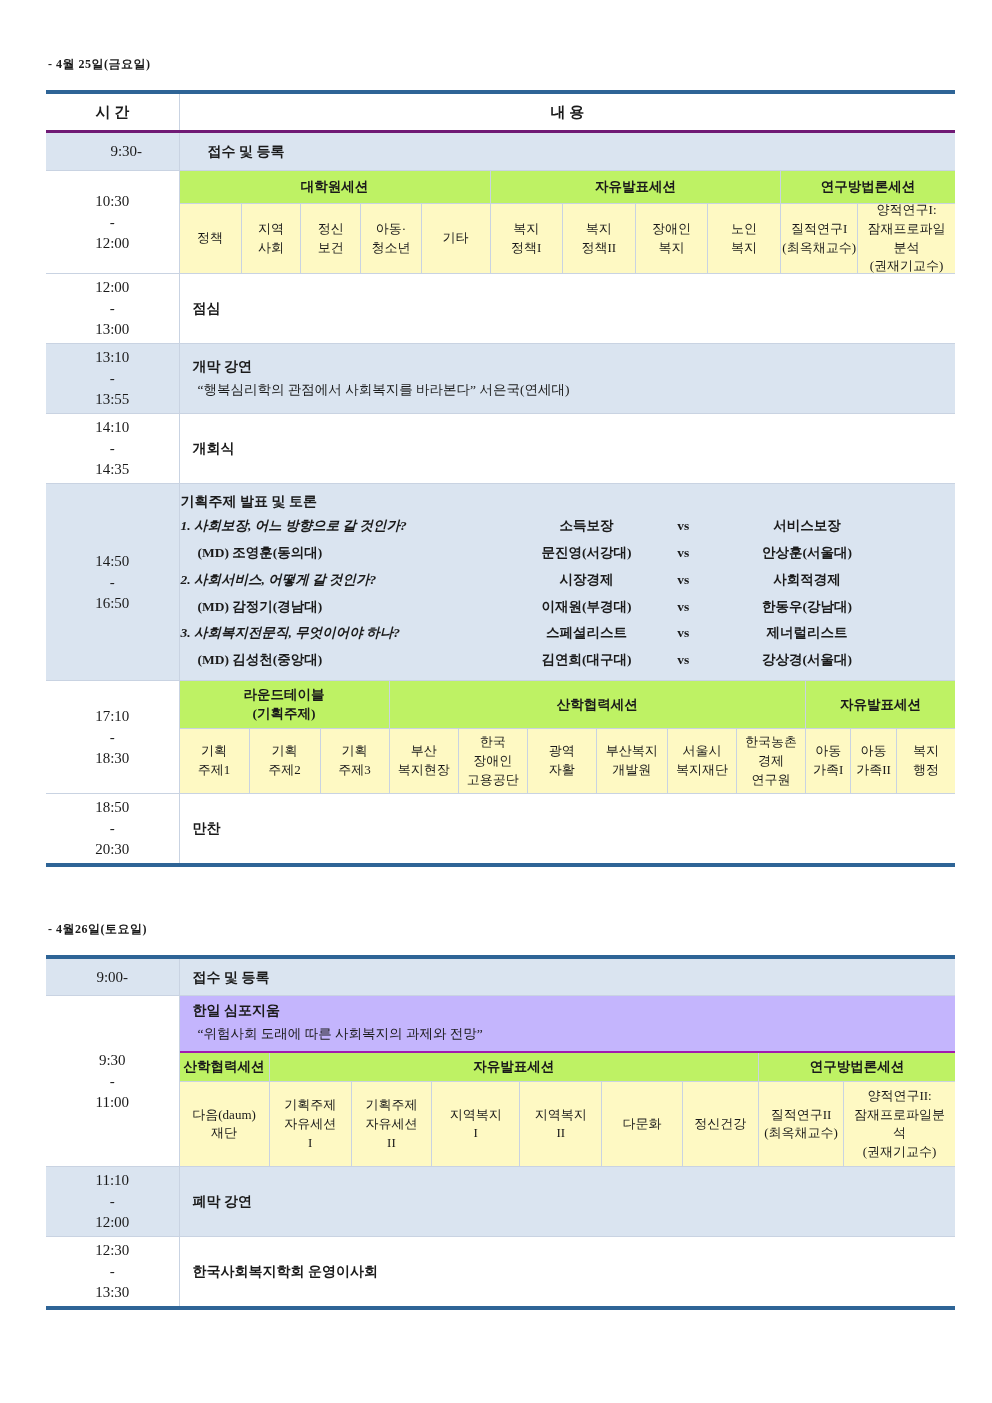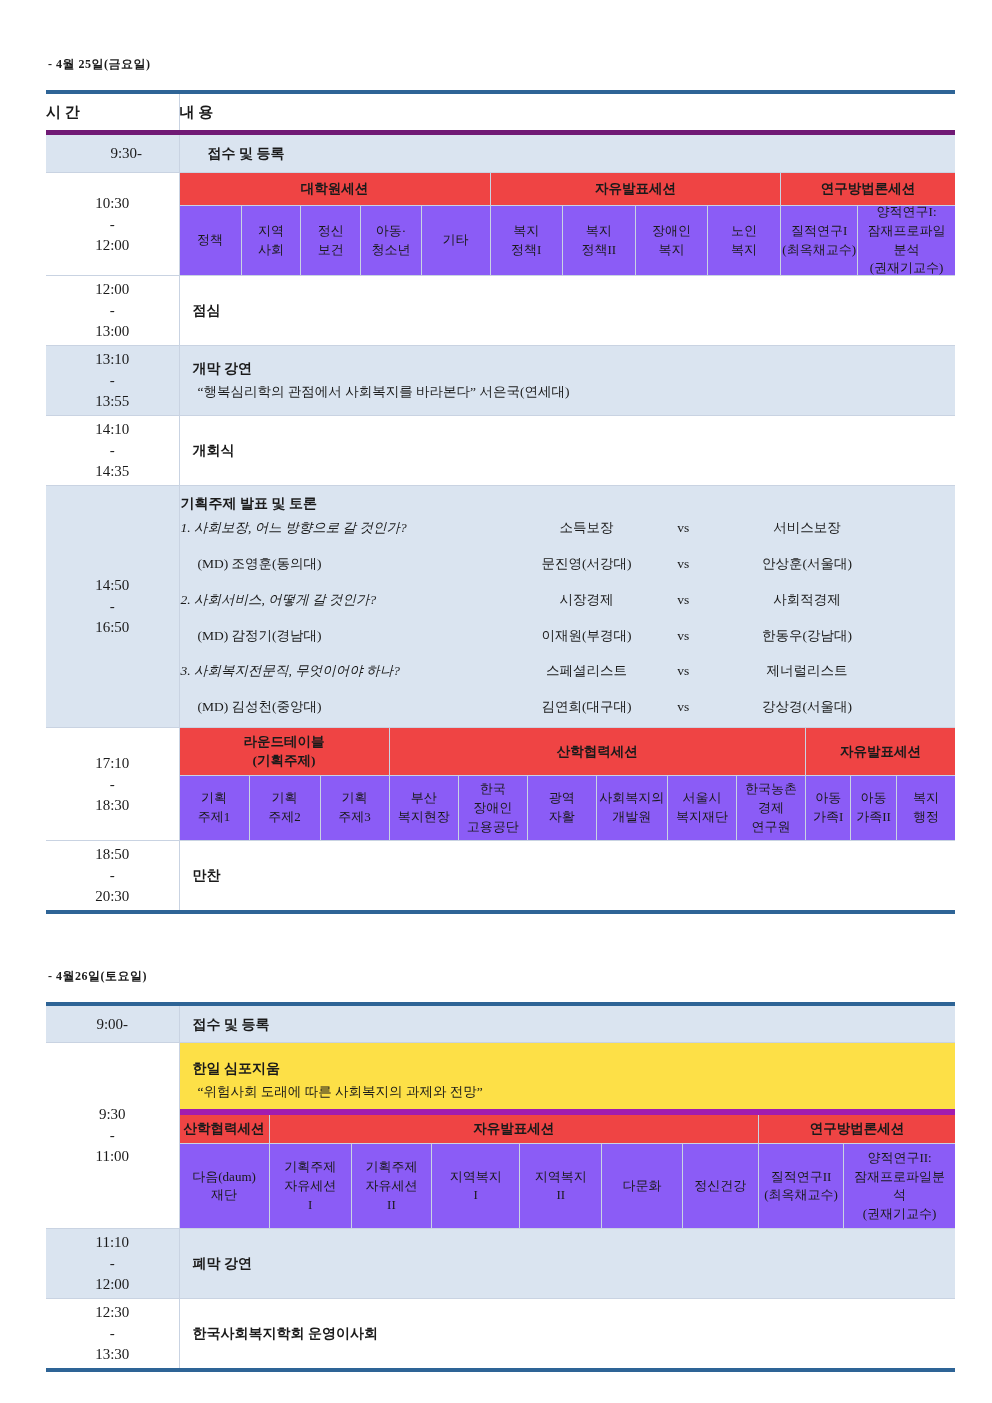--- a/index.html
+++ b/index.html
@@ -13,58 +13,58 @@
   .heading{font-size:12px;font-weight:700;letter-spacing:0.5px;margin:0 0 17px 2px;}
   .day2-gap{margin-top:54px;}
   table.sched{
     width:909px;border-collapse:collapse;table-layout:fixed;
     border-top:4px solid #2e6496;border-bottom:4px solid #2e6496;
   }
   col.c-time{width:133px;}
   td{border-right:1px solid #c9d3e2;border-bottom:1px solid #c9d3e2;vertical-align:middle;}
   td:last-child{border-right:none;}
   tr.thead td{
-    border-bottom:5px solid #701a75;background:#ffffff;
-    font-weight:700;text-align:left;font-size:15px;height:32px;padding:2px 0;
+    border-bottom:3px solid #701a75;background:#ffffff;
+    font-weight:700;text-align:center;font-size:15px;height:32px;padding:2px 0;
   }
   tr.blue td{background:#dae4f0;}
   td.time{
     text-align:center;white-space:pre-line;font-size:15px;line-height:1.4;
     padding:3px 0;background:#ffffff;
   }
   tr.blue td.time{background:#dae4f0;}
   td.event{padding:5px 13px;font-size:14px;}
   .etitle{font-weight:700;font-size:14px;line-height:1.5;}
   .esub{font-weight:400;font-size:13.5px;margin-top:3px;padding-left:5px;line-height:1.5;}
   td.nopad{padding:0;vertical-align:top;}
   .grid{display:grid;gap:1px;background:#c9d3e2;}
   .g1{grid-template-columns:62fr 59fr 60fr 60fr 69fr 72fr 73fr 72fr 73fr 77fr 98fr;grid-template-rows:32px 69px;}
   .g2{grid-template-columns:70fr 71fr 69fr 69fr 69fr 69fr 71fr 69fr 69fr 45fr 45fr 59fr;grid-template-rows:47px 64px;}
   .g3{grid-template-columns:90fr 82fr 80fr 88fr 82fr 80fr 76fr 85fr 112fr;grid-template-rows:28px 84px;}
   .sec{
-    background:#ef4444;font-weight:700;font-size:13.5px;
+    background:#bef264;font-weight:700;font-size:13.5px;
     display:flex;align-items:center;justify-content:center;
     text-align:center;white-space:pre-line;line-height:1.35;padding:2px;
   }
   .cell{
-    background:#8b5cf6;font-size:13px;font-weight:400;
+    background:#fef9c3;font-size:13px;font-weight:400;
     display:flex;align-items:center;justify-content:center;
     text-align:center;white-space:pre-line;line-height:1.45;padding:4px 1px;
   }
   .sp2{grid-column:span 2}.sp3{grid-column:span 3}.sp4{grid-column:span 4}
   .sp5{grid-column:span 5}.sp6{grid-column:span 6}
   td.debate{padding:7px 1px 9px;margin-left:21px;}
   .debate-grid{
     display:grid;grid-template-columns:43% 19% 6% 26%;
-    font-size:13.5px;line-height:1.62;row-gap:14px;margin-top:3px;
+    font-size:13.5px;line-height:1.62;row-gap:5px;margin-top:3px;font-weight:bold;
   }
   .dtopic{font-style:italic;}
   .dmd{padding-left:17px;}
   .dmid,.dvs,.dright{text-align:center;}
-  .sym{padding:15px 13px 7px;border-bottom:6px solid #a21caf;background:#fde047;}
+  .sym{padding:4px 13px 7px;border-bottom:2px solid #a21caf;background:#c4b5fd;}
   tr.h46 td{height:46px;} tr.h54 td{height:54px;} tr.h50 td{height:50px;}
   tr.h47 td{height:47px;} tr.h27 td{height:27px;padding-left:28px;} tr.h26 td{height:26px;}
   tr.h52 td{height:52px;margin-top:46px;} tr.h56 td{height:56px;}
 </style>
 </head>
 <body>
 
 <div class="page">
 
   <div class="heading">- 4월 25일(금요일)</div>
@@ -198,21 +198,21 @@
 주제2</div>
           <div class="cell">기획
 주제3</div>
           <div class="cell">부산
 복지현장</div>
           <div class="cell">한국
 장애인
 고용공단</div>
           <div class="cell">광역
 자활</div>
-          <div class="cell">사회복지의
+          <div class="cell">부산복지
 개발원</div>
           <div class="cell">서울시
 복지재단</div>
           <div class="cell">한국농촌
 경제
 연구원</div>
           <div class="cell">아동
 가족I</div>
           <div class="cell">아동
 가족II</div>

